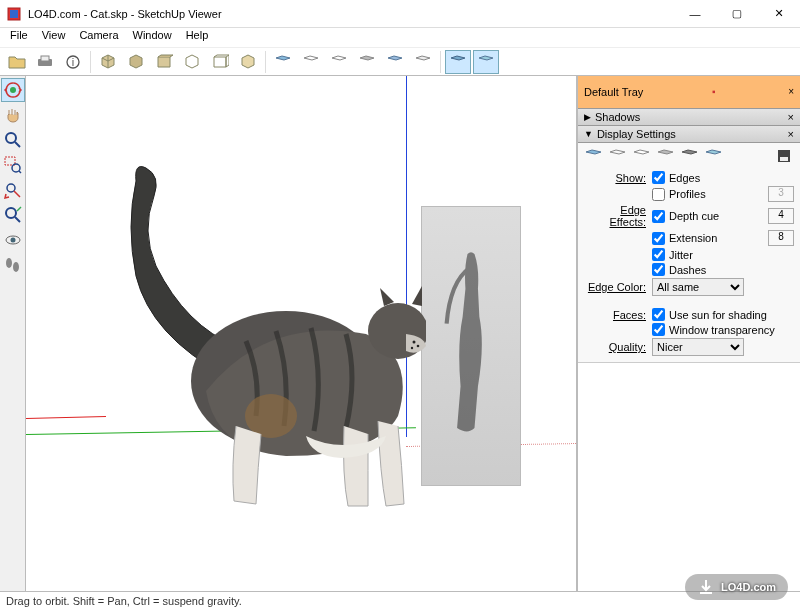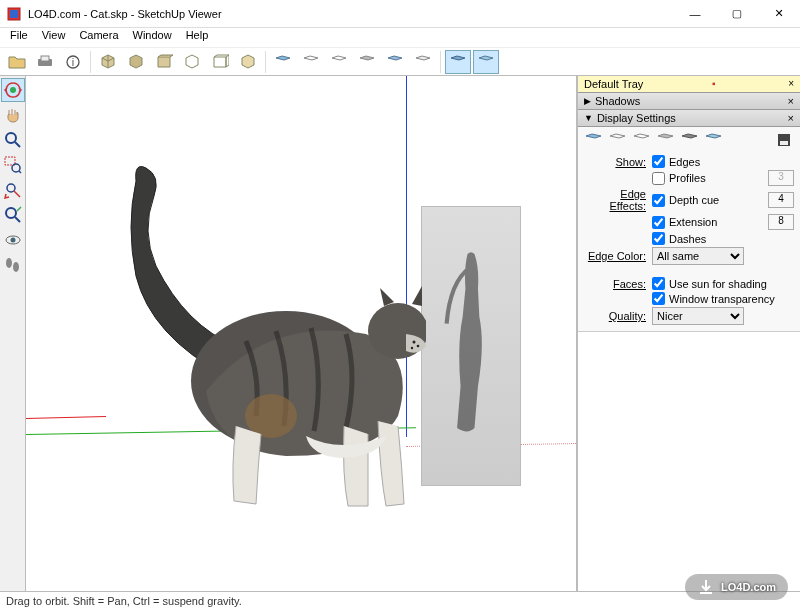--- a/index.html
+++ b/index.html
@@ -27,21 +27,21 @@
 .viewport { flex: 1; background: #fff; position: relative; overflow: hidden; border-right: 1px solid #bbb; }
 .viewport .axis-v { position: absolute; left: 380px; top: 0; width: 1px; height: 70%; background: #2244dd; }
 .viewport .axis-r { position: absolute; left: 0; top: 342px; width: 80px; height: 1px; background: #dd2222; transform: rotate(-1.5deg); transform-origin: left; }
 .viewport .axis-g { position: absolute; left: 0; top: 358px; width: 390px; height: 1px; background: #22aa22; transform: rotate(-1deg); transform-origin: left; }
 .viewport .axis-d { position: absolute; left: 380px; top: 370px; width: 170px; height: 0; border-top: 1px dotted #d88; transform: rotate(-1deg); transform-origin: left; }
 .viewport .cat { position: absolute; left: 60px; top: 80px; width: 340px; height: 360px; }
 .viewport .shadow-plane { position: absolute; left: 395px; top: 130px; width: 100px; height: 280px; background: linear-gradient(#ddd,#ccc); border: 1px solid #bbb; }
 .viewport .shadow-plane .shadow-cat { position: absolute; left: 14px; top: 40px; width: 70px; height: 195px; opacity: 0.5; filter: brightness(0.4); }
 
 .tray { width: 223px; background: #f0f0f0; border-left: 1px solid #bbb; display: flex; flex-direction: column; }
-.tray-header { background: #fef9c3; border-bottom: 1px solid #999; padding: 2px 6px; display: flex; align-items: flex-start; font-size: 11px; }
+.tray-header { background: #fdba74; border-bottom: 1px solid #999; padding: 10px 6px; display: flex; align-items: flex-start; font-size: 11px; }
 .tray-header .close-x { margin-left: auto; font-size: 10px; }
 .tray-header .dot { color:#c33; margin-left:auto; font-size:10px; margin-right:4px;}
 .panel-header { background: linear-gradient(#e4e4e4,#d0d0d0); border-bottom: 1px solid #999; padding: 2px 6px; display: flex; align-items: center; font-size: 11px; }
 .panel-header .arrow { margin-right: 4px; font-size: 9px; }
 .panel-body { background: #f8f8f8; padding: 4px 6px; border-bottom: 1px solid #ccc; }
 .icon-row { display: flex; gap: 4px; margin-bottom: 6px; }
 .icon-row .i { width: 20px; height: 18px; display:flex; align-items:center; justify-content:center; }
 .form-row { display: flex; align-items: center; margin: 2px 0; }
 .form-row .lbl { width: 62px; text-align: right; margin-right: 6px; text-decoration: underline; }
 .form-row .cb { margin-right: 4px; }
@@ -350,20 +350,25 @@
         </div>
       <div class="form-row">
           <span class="lbl"></span>
           <input type="checkbox" class="cb" checked="" style="">
           <span>Extension</span>
           <span class="num">8</span>
         </div>
       <div class="form-row">
           <span class="lbl"></span>
           <input type="checkbox" class="cb" checked="" style="">
+          <span>Jitter</span>
+        </div>
+      <div class="form-row">
+          <span class="lbl"></span>
+          <input type="checkbox" class="cb" checked="" style="">
           <span>Dashes</span>
         </div>
       <div class="form-row">
           <span class="lbl">Edge Color:</span>
           <select><option>All same</option></select>
         </div>
       <div style="height:8px"></div>
       <div class="form-row">
           <span class="lbl">Faces:</span>
           <input type="checkbox" class="cb" checked="" style="">

